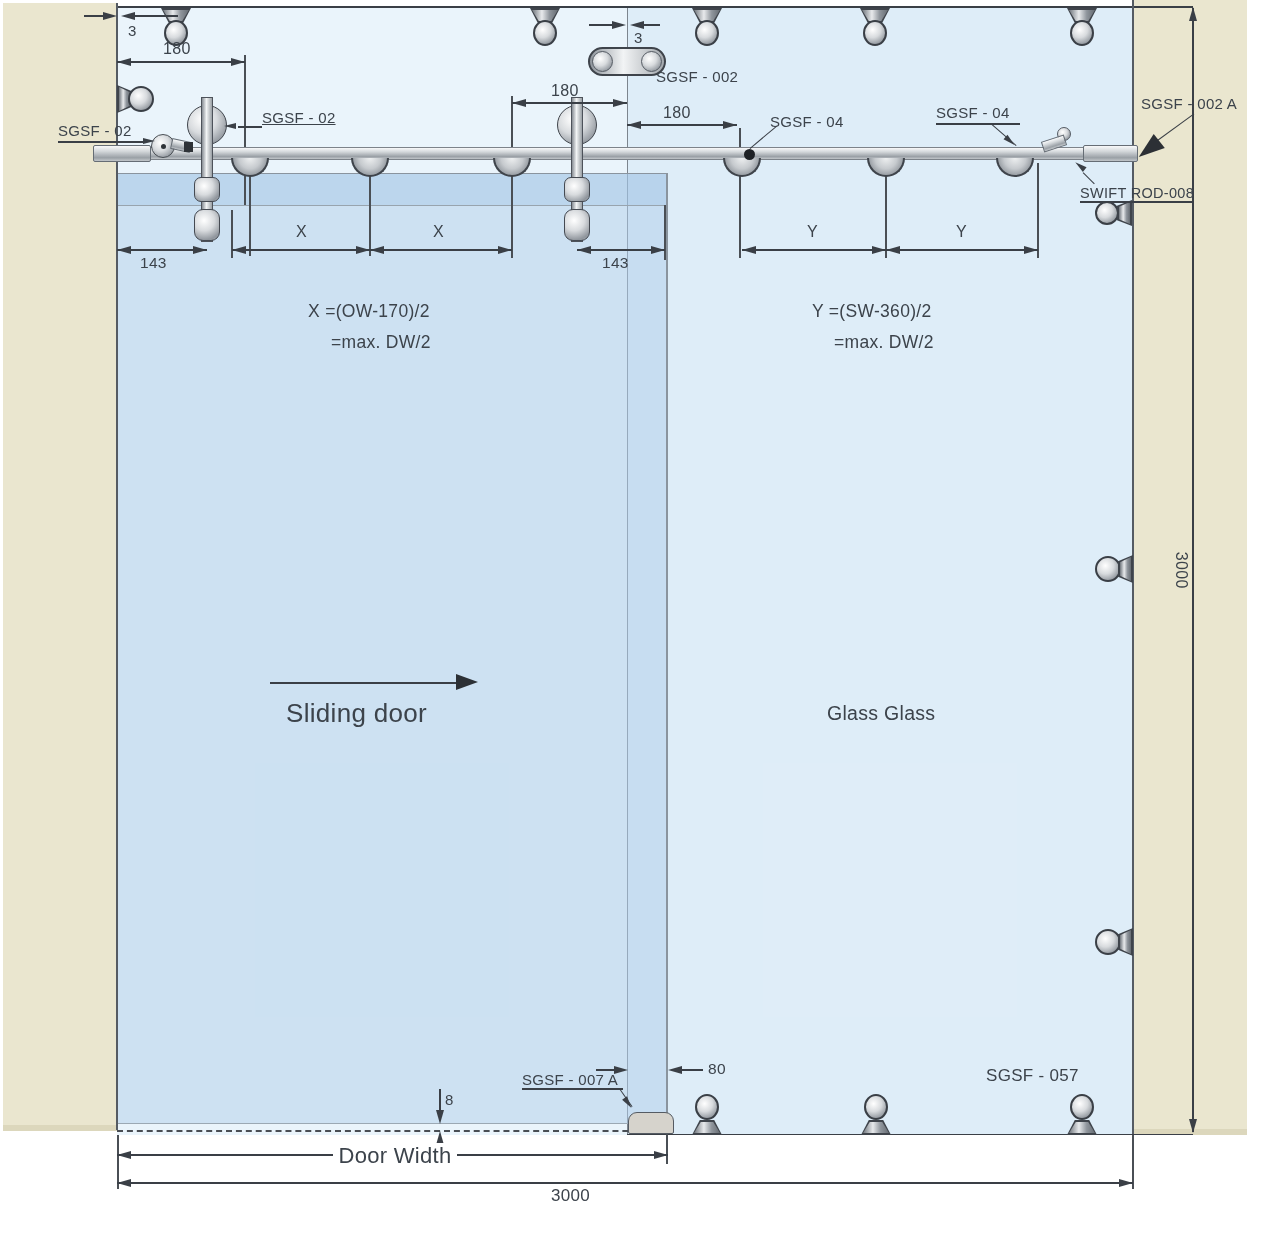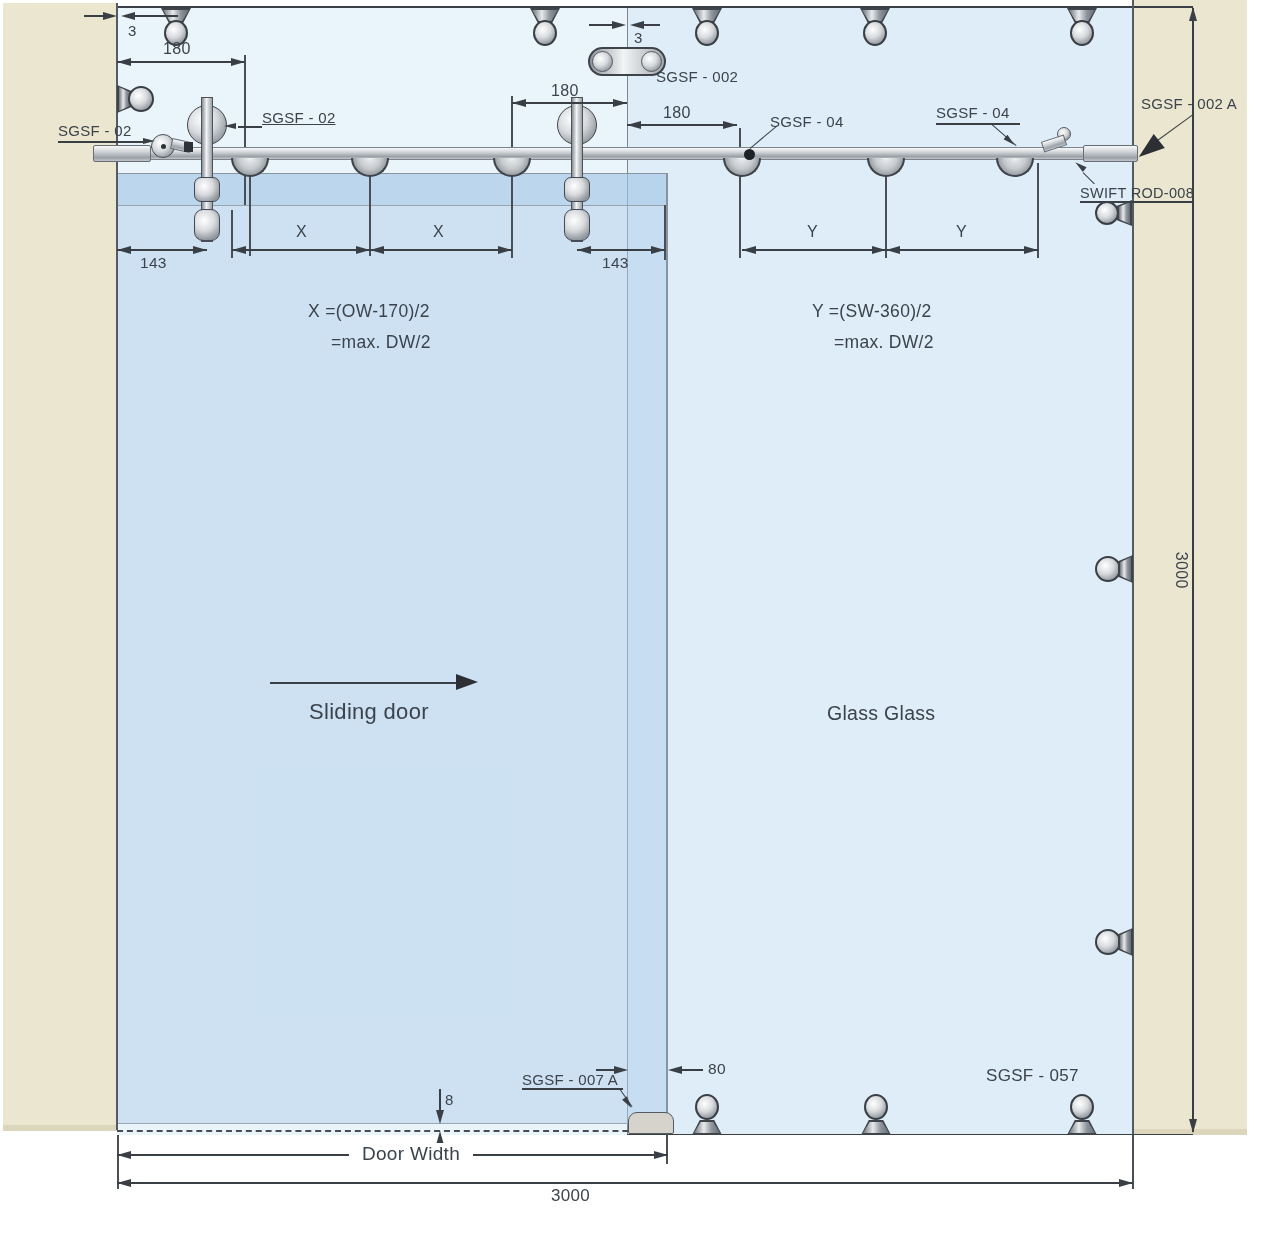--- a/index.html
+++ b/index.html
@@ -240,21 +240,21 @@
 
   <div class="ln" style="left:439.4px;top:1089px;width:1.3px;height:24px;"></div>
   <div class="ar ar-d" style="left:435.5px;top:1110px;"></div>
   <div class="ar ar-u" style="left:435.5px;top:1131px;"></div>
   <div class="ln" style="left:439.4px;top:1145px;width:1.3px;height:9px;"></div>
   <div class="t" style="left:445px;top:1091px;">8</div>
 
   <div class="ln" style="left:117px;top:1154.4px;width:551px;height:1.3px;"></div>
   <div class="ar ar-l" style="left:117px;top:1151px;"></div>
   <div class="ar ar-r" style="left:654px;top:1151px;"></div>
-  <div class="t wbox" style="left:349px;top:1143px;width:124px;font-size:19px;">Door Width</div>
+  <div class="t wbox" style="left:333px;top:1143px;width:124px;font-size:22px;">Door Width</div>
 
   <div class="ln" style="left:117px;top:1182.4px;width:1016px;height:1.3px;"></div>
   <div class="ar ar-l" style="left:117px;top:1179px;"></div>
   <div class="ar ar-r" style="left:1119px;top:1179px;"></div>
   <div class="t" style="left:551px;top:1186px;font-size:17px;">3000</div>
 
   <div class="ln" style="left:1192.4px;top:8px;width:1.3px;height:1124px;"></div>
   <div class="ar ar-u" style="left:1188.5px;top:7px;"></div>
   <div class="ar ar-d" style="left:1188.5px;top:1119px;"></div>
   <div class="t" style="left:1150px;top:561px;width:62px;text-align:center;font-size:16px;transform:rotate(90deg);">3000</div>
@@ -293,16 +293,16 @@
 
   <div class="t" style="left:986px;top:1066px;font-size:17px;">SGSF - 057</div>
 
   <div class="t" style="left:308px;top:301px;font-size:17.5px;">X =(OW-170)/2</div>
   <div class="t" style="left:331px;top:332px;font-size:17.5px;">=max. DW/2</div>
   <div class="t" style="left:812px;top:301px;font-size:17.5px;">Y =(SW-360)/2</div>
   <div class="t" style="left:834px;top:332px;font-size:17.5px;">=max. DW/2</div>
 
   <div class="ln" style="left:270px;top:682px;width:186px;height:1.6px;"></div>
   <div class="ar" style="left:456px;top:674px;border-width:8.5px 0 8.5px 22px;border-color:transparent transparent transparent #2c3035;"></div>
-  <div class="t" style="left:309px;top:699px;font-size:22px;">Sliding door</div>
+  <div class="t" style="left:286px;top:699px;font-size:26px;">Sliding door</div>
   <div class="t" style="left:827px;top:702px;font-size:19.5px;">Glass Glass</div>
 
 </div>
 
 </body></html>

